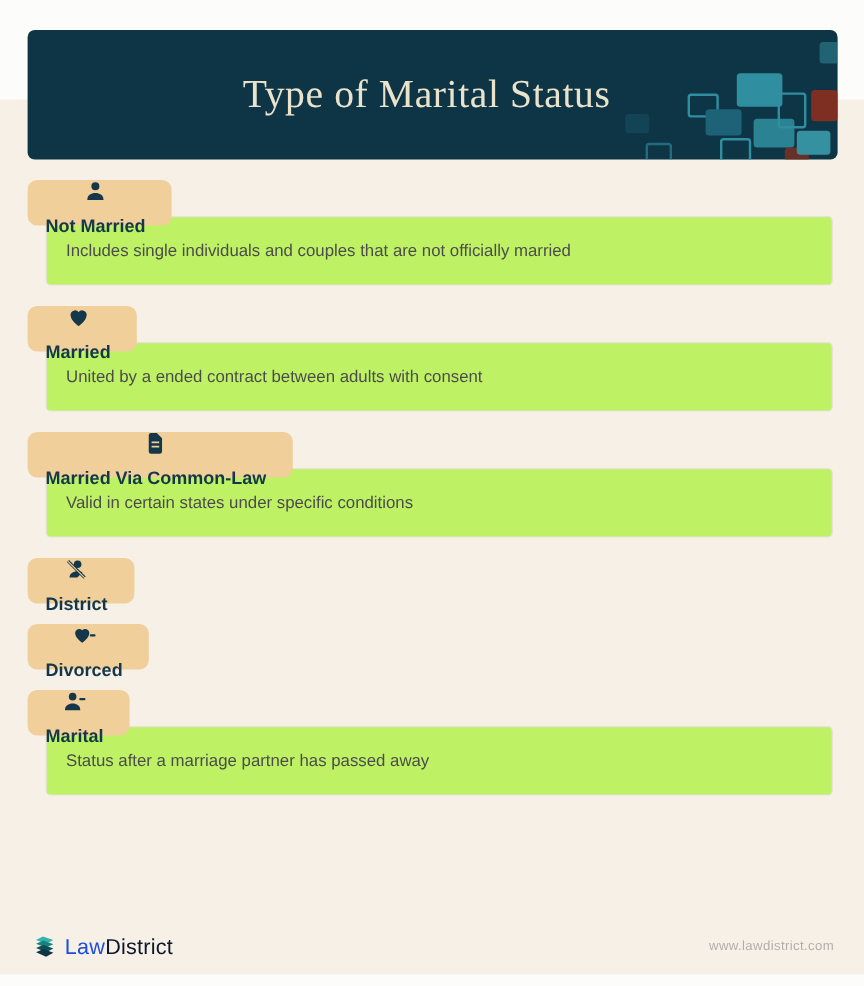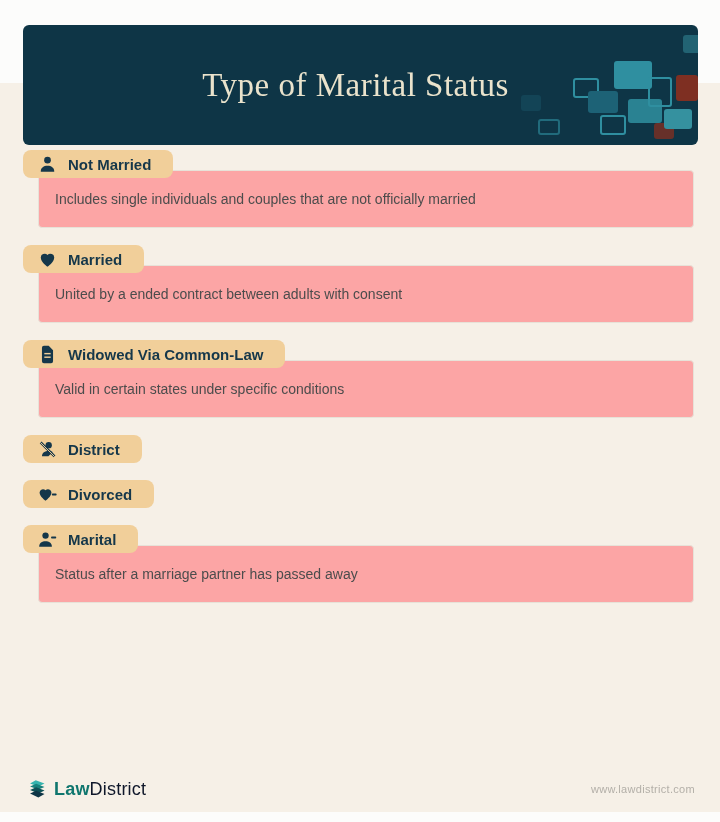--- a/index.html
+++ b/index.html
@@ -9,62 +9,62 @@
     background:#fcfcfb;
     position:relative;
     overflow:hidden;
   }
   .cream-bg {
     position:absolute; left:0; top:83px; width:720px; height:729px;
     background:#f6f0e7;
   }
   
   .header {
-    position:absolute; left:23px; top:25px; width:675px; height:120px;
+    position:absolute; left:23px; top:25px; width:675px; height:108px;
     background:#0e3546; border-radius:6px; overflow:hidden;
     display:flex; align-items:center; justify-content:center;
   }
   .header-title {
     font-family:"Liberation Serif", serif;
     font-size:33px; color:#eae3cc; letter-spacing:.5px;
     position:relative; z-index:2; margin-right:10px;
   }
   .deco { position:absolute; border-radius:3px; }
   .deco.f  { background:#2f8fa0; }
   .deco.f2 { background:#1d6276; }
   .deco.f3 { background:#35919f; }
   .deco.o  { border:2px solid #2f8fa0; background:transparent; }
   .deco.r  { background:#7e2f22; }
   
   .items { position:absolute; left:0; top:150px; width:720px; }
   .item  { position:relative; margin-bottom:17px; }
   .badge {
     position:relative; z-index:2;
     margin-left:23px; display:inline-flex; align-items:center; gap:11px;
-    background:#f1cf9a; border-radius:8px; height:28px; padding:0 22px 0 15px;
+    background:#f1cf9a; border-radius:8px; height:38px; padding:0 22px 0 15px;flex-direction:column;
   }
   .badge-label { font-size:15px; font-weight:bold; color:#15374a; }
   .badge .icon { display:flex; align-items:center; }
   .badge .icon svg { width:19px; height:19px; fill:#15374a; }
   .desc-box {
     position:relative; z-index:1; margin:-8px 26px 0 38px;
-    background:#fca5a5; border:1px solid #e7e2d8; border-radius:4px;
+    background:#bef264; border:1px solid #e7e2d8; border-radius:4px;
     padding:19px 16px 19px 16px;
   }
   .desc-text { font-size:14px; color:#4c4c4c; }
   
   .footer {
     position:absolute; left:0; top:766px; width:720px; height:46px;
     display:flex; align-items:center; justify-content:space-between;
     padding:0 25px 0 27px;
   }
   .brand { display:flex; align-items:center; gap:6px; }
   .brand svg { width:21px; height:21px; }
   .brand-text { font-size:18px; letter-spacing:.2px; }
-  .brand-bold { font-weight:bold; color:#0f766e; }
+  .brand-bold { font-weight:normal; color:#1d4ed8; }
   .brand-light { color:#0f172a; }
   .site-url { font-size:11px; color:#b3afa8; letter-spacing:.3px; }
 </style>
 </head>
 <body>
 
 <div class="cream-bg"></div>
 
 <div class="header">
   <div class="deco o" style="left:550px; top:53px; width:26px; height:20px;"></div>
@@ -116,21 +116,21 @@
 
   <div class="item">
     <div class="badge">
       <span class="icon">
         <svg viewBox="0 0 24 24">
             <path d="M5 3.5A2.5 2.5 0 0 1 7.5 1h6L19 6.5v14a2.5 2.5 0 0 1-2.5 2.5h-9A2.5 2.5 0 0 1 5 20.5z"></path>
             <rect x="8" y="10" width="8" height="1.8" fill="#f1cf9a"></rect>
             <rect x="8" y="14.5" width="8" height="1.8" fill="#f1cf9a"></rect>
           </svg>
       </span>
-      <span class="badge-label">Widowed Via Common-Law</span>
+      <span class="badge-label">Married Via Common-Law</span>
     </div>
     <div class="desc-box">
       <span class="desc-text">Valid in certain states under specific conditions</span>
     </div>
   </div>
 
   <div class="item">
     <div class="badge">
       <span class="icon">
         <svg viewBox="0 0 24 24">

